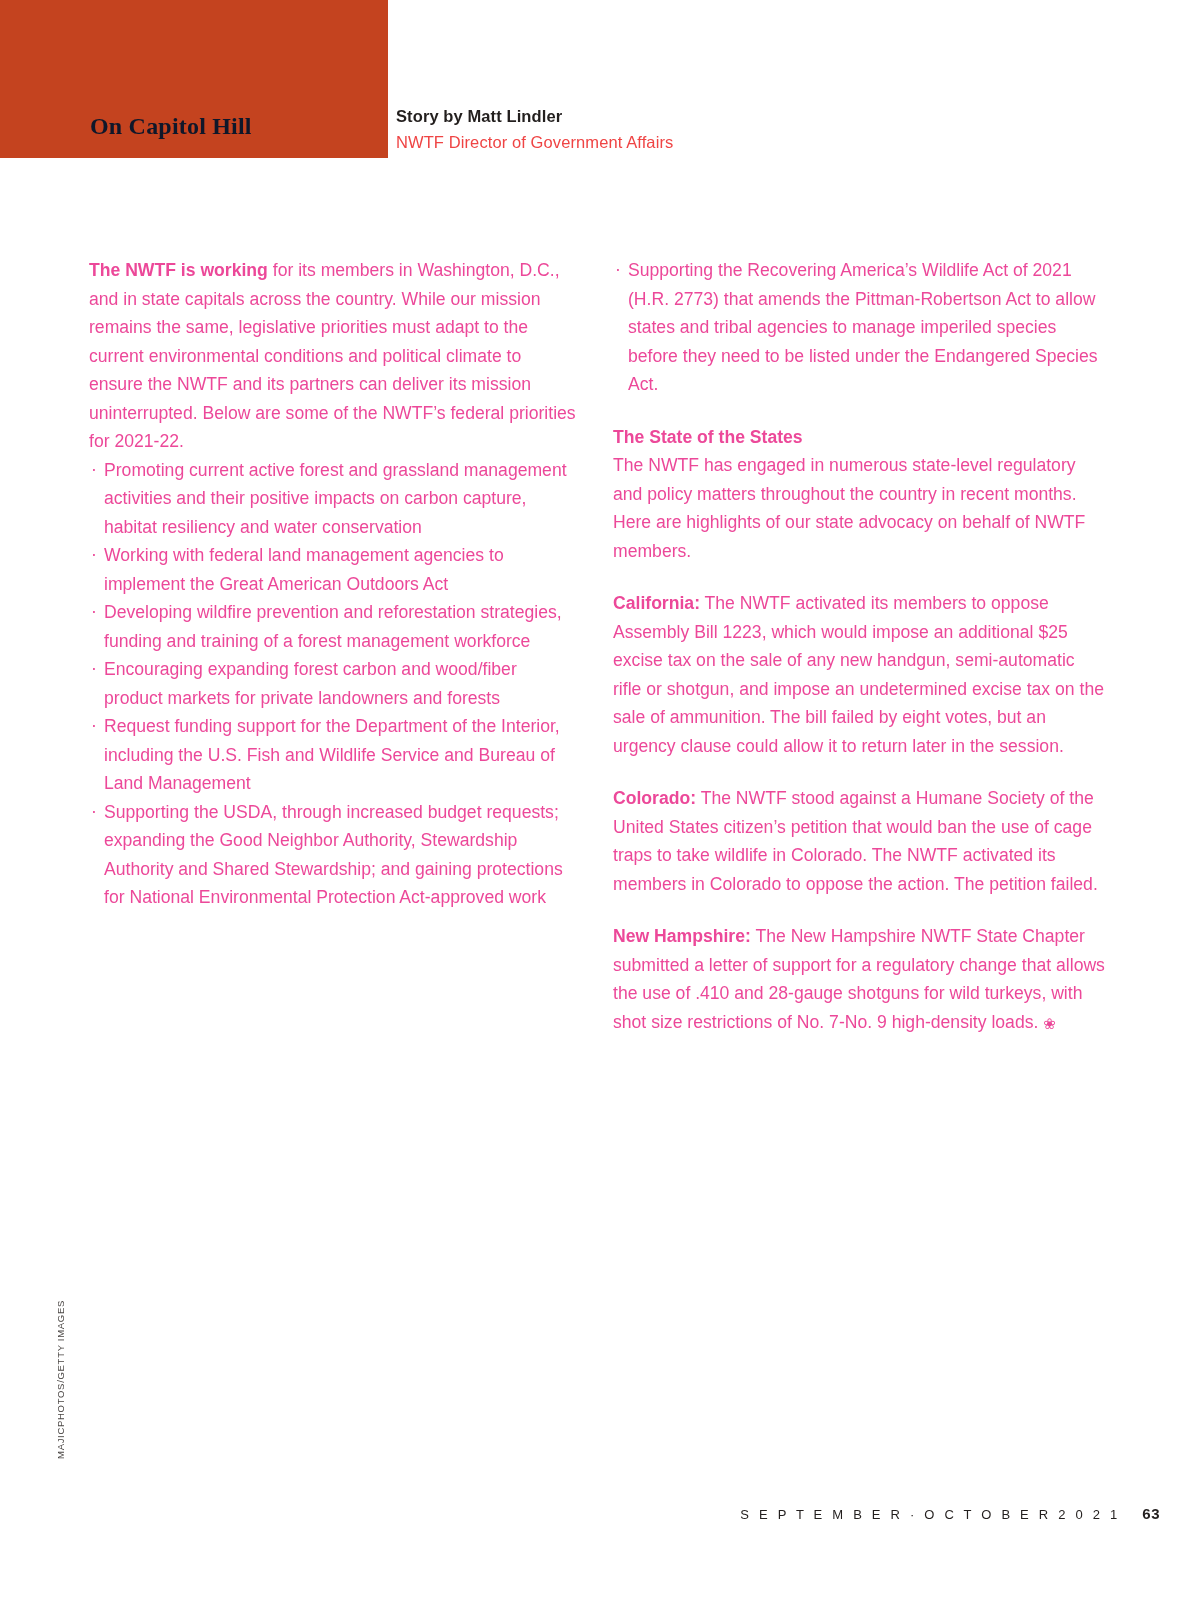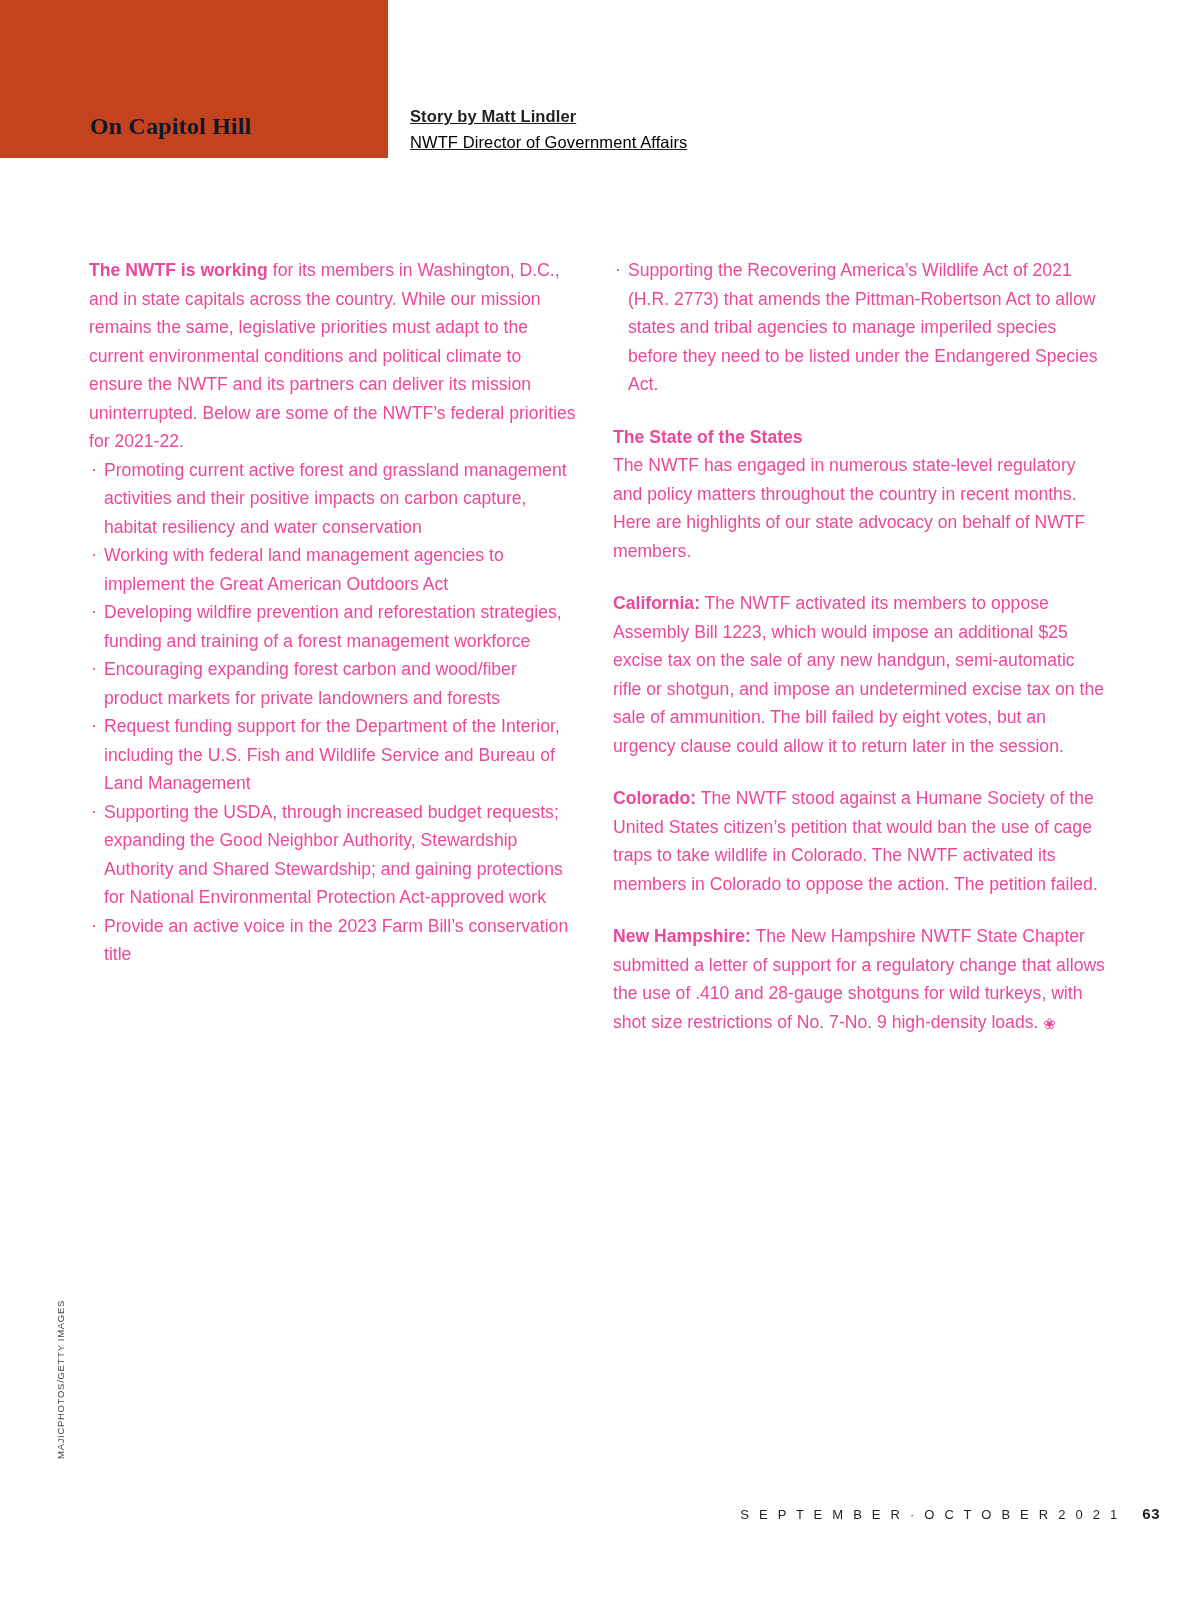--- a/index.html
+++ b/index.html
@@ -31,36 +31,35 @@
     top: 113px;
     font-family: "Liberation Serif", serif;
     font-weight: bold;
     font-size: 24px;
     letter-spacing: 0.2px;
     color: #0f172a;
     white-space: nowrap;
   }
   .byline {
     position: absolute;
-    left: 410px;
+    left: 396px;
     top: 104px;
     width: 520px;
-    text-decoration: underline;
   }
   .byline-title {
     font-size: 16.5px;
     font-weight: bold;
     color: #231f1e;
     line-height: 1.55;
     letter-spacing: 0.1px;
   }
   .byline-sub {
     font-size: 16.5px;
     font-weight: normal;
-    color: #000000;
+    color: #ef4444;
     line-height: 1.55;
     letter-spacing: 0.1px;
   }
 
   
   .col {
     position: absolute;
     top: 256px;
     width: 490px;
     font-size: 17.6px;
@@ -161,21 +160,20 @@
 
 <div class="col col-left">
   <p class="para"><span class="lead-bold">The NWTF is working</span><span> for its members in Washington, D.C., and in state capitals across the country. While our mission remains the same, legislative priorities must adapt to the current environmental conditions and political climate to ensure the NWTF and its partners can deliver its mission uninterrupted. Below are some of the NWTF’s federal priorities for 2021-22.</span></p>
   <ul class="bullets">
     <li>Promoting current active forest and grassland management activities and their positive impacts on carbon capture, habitat resiliency and water conservation</li>
     <li>Working with federal land management agencies to implement the Great American Outdoors Act</li>
     <li>Developing wildfire prevention and reforestation strategies, funding and training of a forest management workforce</li>
     <li>Encouraging expanding forest carbon and wood/fiber product markets for private landowners and forests</li>
     <li>Request funding support for the Department of the Interior, including the U.S. Fish and Wildlife Service and Bureau of Land Management</li>
     <li>Supporting the USDA, through increased budget requests; expanding the Good Neighbor Authority, Stewardship Authority and Shared Stewardship; and gaining protections for National Environmental Protection Act-approved work</li>
-    <li>Provide an active voice in the 2023 Farm Bill’s conservation title</li>
   </ul>
 </div>
 
 <div class="col col-right">
   <ul class="bullets">
     <li>Supporting the Recovering America’s Wildlife Act of 2021 (H.R. 2773) that amends the Pittman-Robertson Act to allow states and tribal agencies to manage imperiled species before they need to be listed under the Endangered Species Act.</li>
   </ul>
 
   <p class="para gap subhead">The State of the States</p>
   <p class="para">The NWTF has engaged in numerous state-level regulatory and policy matters throughout the country in recent months. Here are highlights of our state advocacy on behalf of NWTF members.</p>

